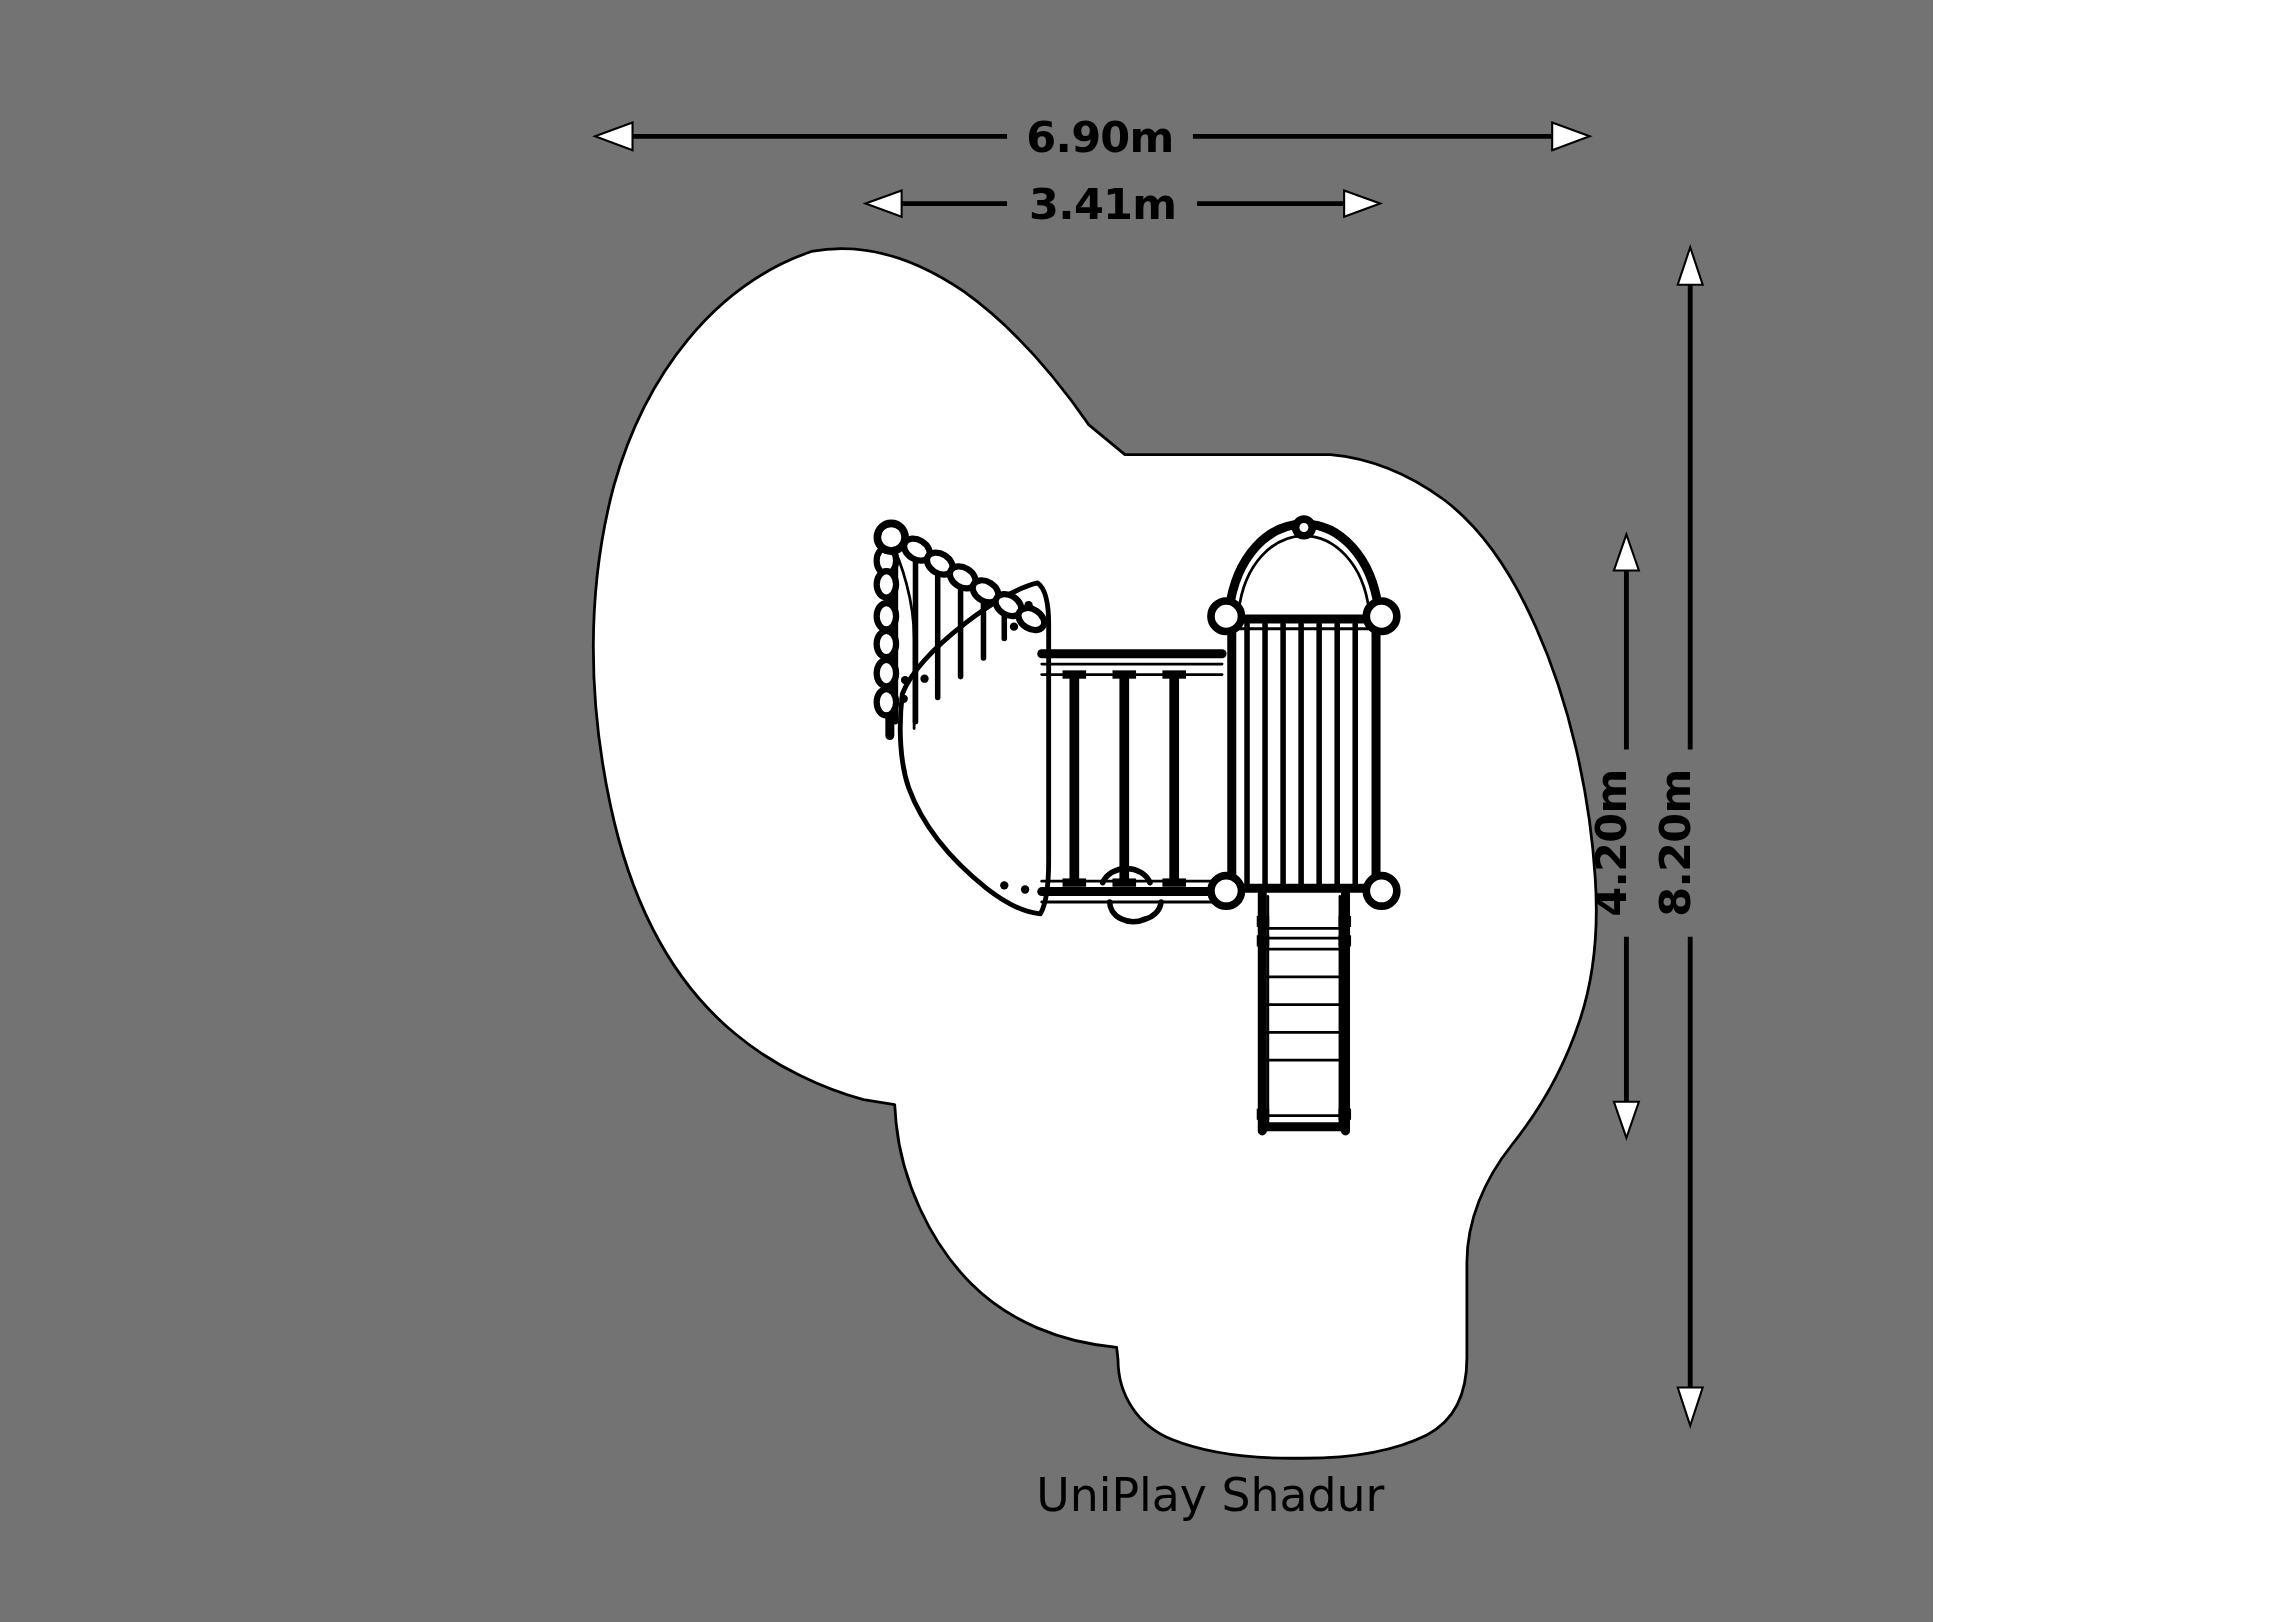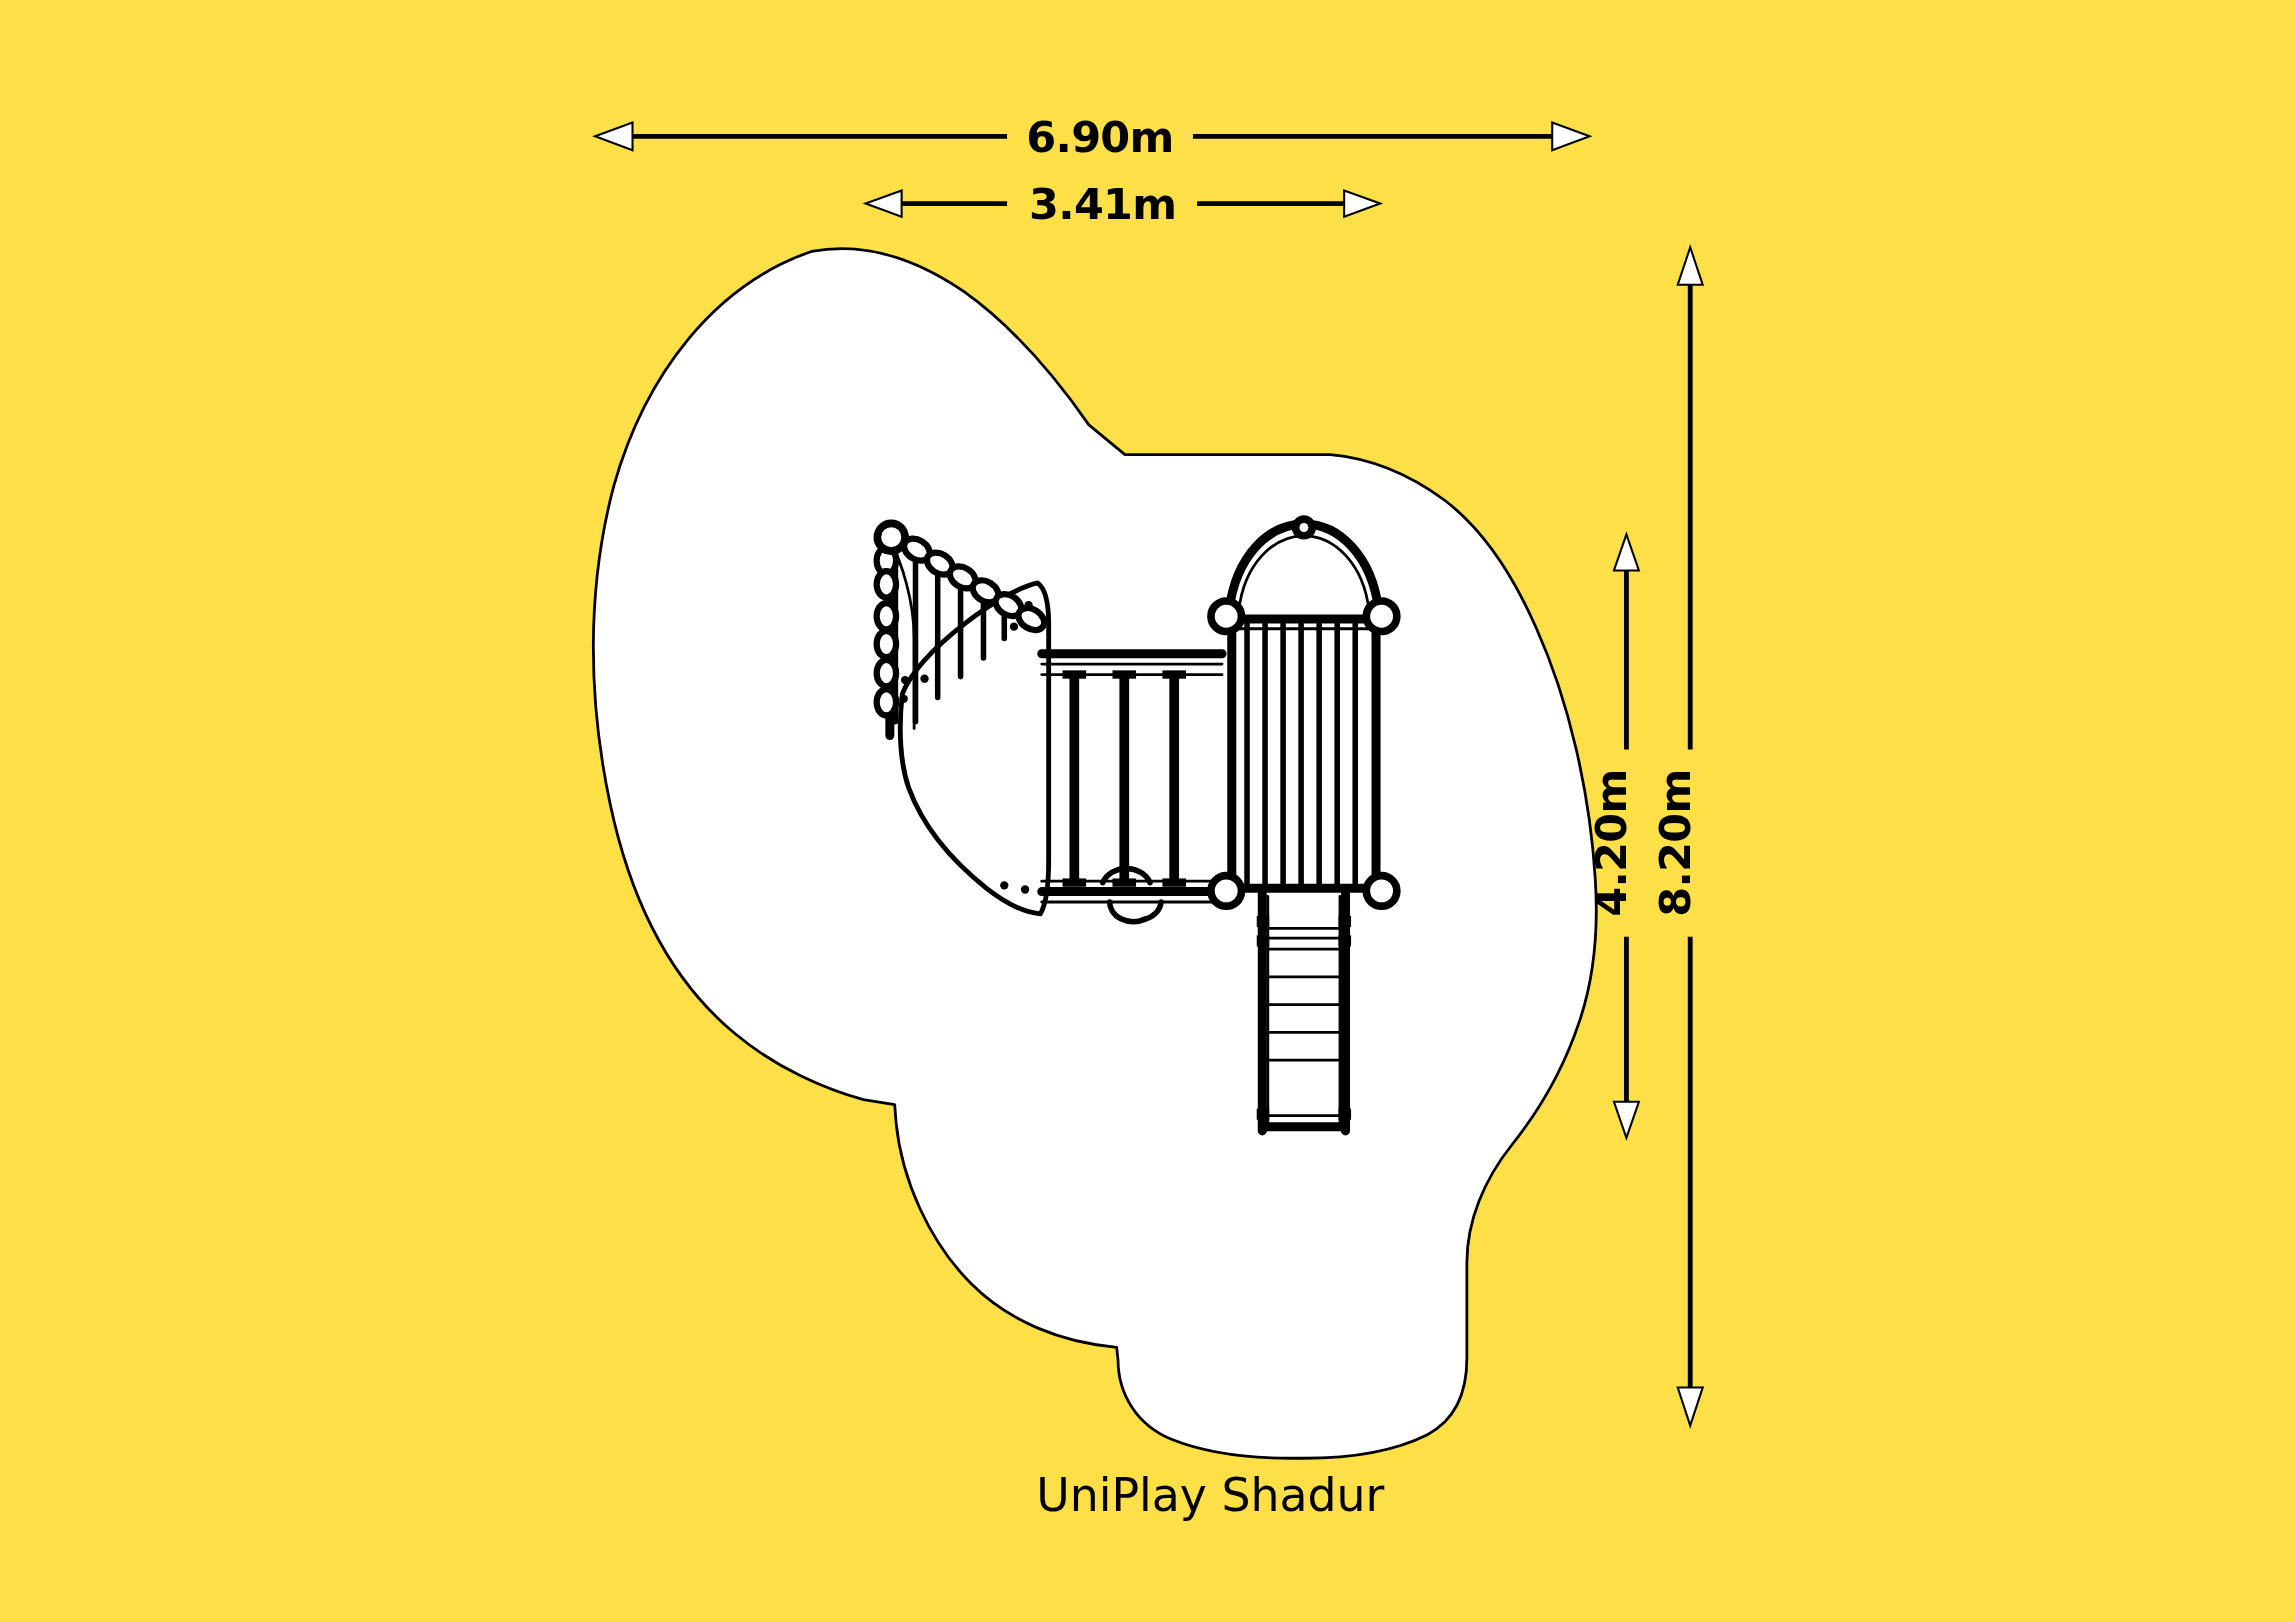--- a/index.html
+++ b/index.html
@@ -8,23 +8,23 @@
     background: #ffffff;
   }
   body {
     width: 2295px;
     height: 1623px;
     font-family: "DejaVu Sans", sans-serif;
     overflow: hidden;
   }
   #sheet {
     position: relative;
-    width: 2295px;
+    width: 1933px;
     height: 1623px;
-    background: #fde047;
+    background: #737373;
   }
   svg.drawing {
     position: absolute;
     left: 0;
     top: 0;
     width: 2295px;
     height: 1623px;
     display: block;
   }
   .dim-text {

